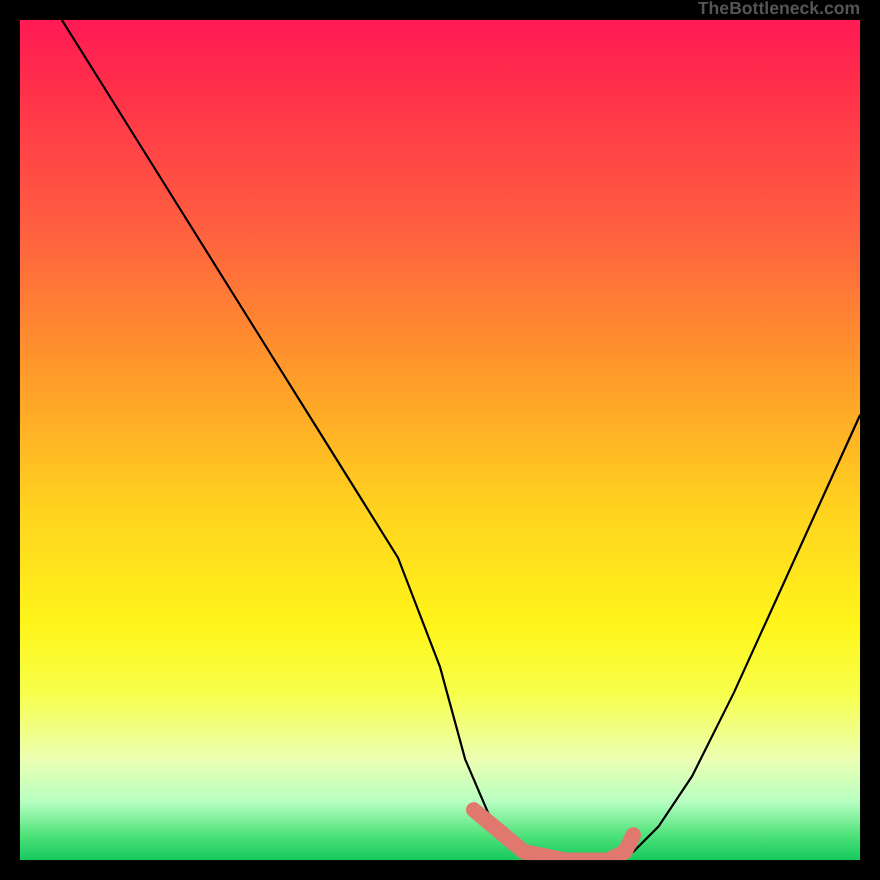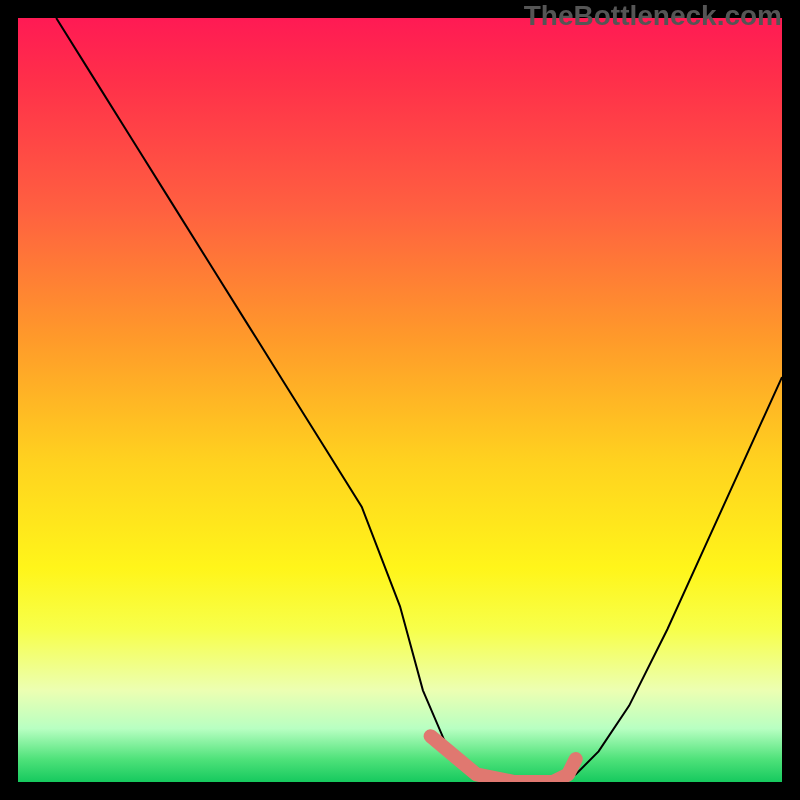--- a/index.html
+++ b/index.html
@@ -38,21 +38,21 @@
   svg.curve {
     position: absolute;
     left: 0; top: 0;
     width: 100%; height: 100%;
   }
   .title-overlay {
     position: absolute;
     top: 0;
     right: 18px;
     font-family: Arial, Helvetica, sans-serif;
-    font-size: 28px;
+    font-size: 16px;
     font-weight: bold;
     color: #555555;
     letter-spacing: 0px;
     user-select: none;
   }
 </style>
 </head>
 <body>
 
 <div class="frame">

